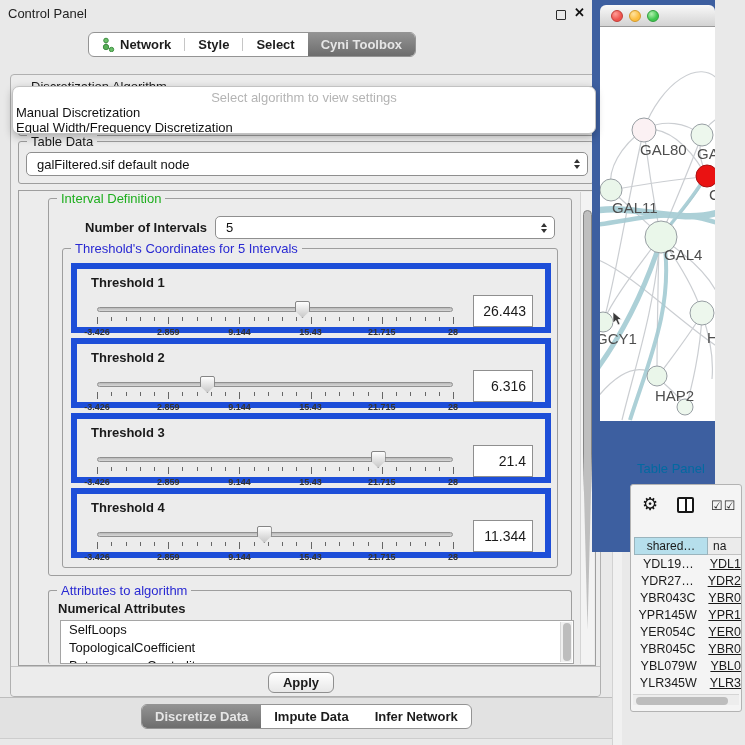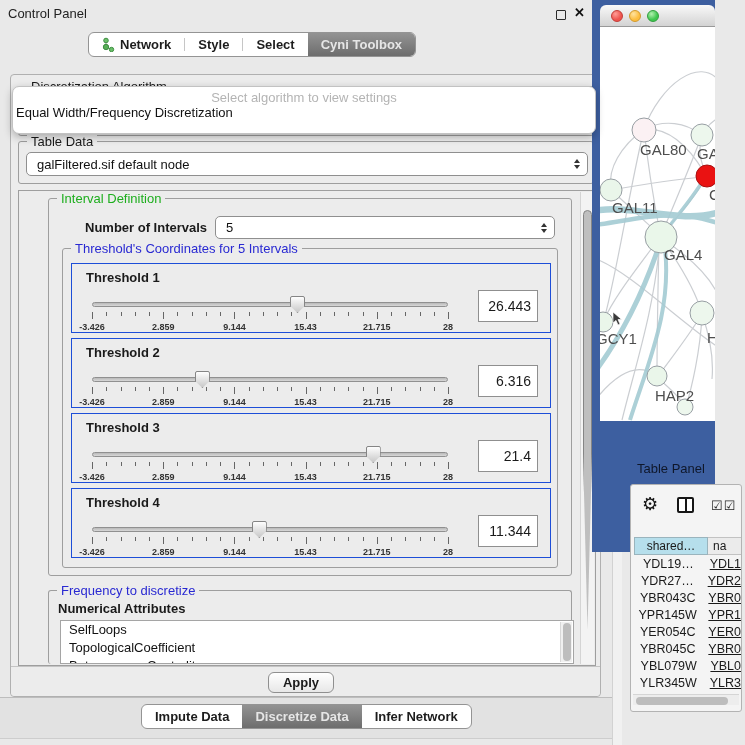--- a/index.html
+++ b/index.html
@@ -51,21 +51,21 @@
   .popup .ph{color:#b4b4b4;text-align:center;margin-top:3px;}
   .popup .opt{padding-left:3px;line-height:15px;color:#111;}
   .popup .opt:first-of-type{font-weight:700;margin-top:2px;}
 
   
   .bigbox{left:18px;top:190px;width:578px;height:476px;background:#ececec;border:1px solid #9e9e9e;}
   .vscroll{position:absolute;right:1px;top:1px;bottom:1px;width:14px;background:#f3f3f3;border-left:1px solid #d4d4d4;}
   .vscroll .thumb{position:absolute;left:2px;width:9px;top:18px;height:420px;background:#bfbfbf;border-radius:5px;}
 
   
-  .tpanel{position:absolute;left:8px;width:480px;height:70px;border:1px solid #1d4ed8;background:#ececec;}
+  .tpanel{position:absolute;left:8px;width:480px;height:70px;border:6px solid #1d4ed8;background:#ececec;}
   .tlabel{position:absolute;left:14px;top:6px;font-size:13px;font-weight:700;}
   .slider{position:absolute;left:20px;top:32px;width:356px;height:36px;}
   .track{position:absolute;left:0;top:6px;width:356px;height:5px;border:1px solid #909090;border-radius:3px;
          background:linear-gradient(#b9b9b9,#d8d8d8);}
   .thumb{position:absolute;top:0;width:15px;height:17px;border:1px solid #858585;
          background:linear-gradient(#fefefe,#c9c9c9);
          clip-path:polygon(0 0,100% 0,100% 58%,50% 100%,0 58%);border-radius:2px;}
   .tick{position:absolute;width:1px;background:#666;}
   .ticklab{position:absolute;top:26px;width:56px;text-align:center;font-size:9px;font-weight:700;color:#333;}
   .vbox{position:absolute;right:12px;top:26px;width:60px;height:32px;background:#fff;border:1px solid #8f8f8f;
@@ -88,21 +88,21 @@
   .netwin{left:592px;top:0;width:123px;height:552px;background:var(--frameblue);padding-left:36px;}
   .net-titlebar{position:absolute;left:8px;top:5px;width:115px;height:22px;border-radius:6px 6px 0 0;
                 background:linear-gradient(#f9f9f9,#d3d3d3);border-bottom:1px solid #999;}
   .light{position:absolute;top:5px;width:12px;height:12px;border-radius:50%;}
   .light.red{left:11px;background:radial-gradient(circle at 35% 30%,#ff9d96,#ee544e 60%);border:1px solid #c23b36;}
   .light.yellow{left:29px;background:radial-gradient(circle at 35% 30%,#ffe3a0,#fdbd3e 60%);border:1px solid #d2992b;}
   .light.green{left:47px;background:radial-gradient(circle at 35% 30%,#b2f0b0,#3fc64f 60%);border:1px solid #2f9e3d;}
   .net-canvas{position:absolute;left:8px;top:27px;width:115px;height:394px;background:#fff;overflow:hidden;}
   .net-canvas svg{display:block;}
 
-  .tp-label{left:637px;top:461px;font-size:13px;color:#0f172a;}
+  .tp-label{left:637px;top:461px;font-size:13px;color:#0369a1;}
   .tpanel-box{left:630px;top:484px;width:112px;height:228px;background:#f4f4f4;border:1px solid #b3b3b3;
               border-radius:3px;overflow:hidden;}
   .gear{position:absolute;left:11px;top:8px;font-size:18px;color:#161616;}
   .colicon{position:absolute;left:46px;top:12px;width:17px;height:16px;border:2px solid #161616;border-radius:2px;background:#fff;}
   .colicon::after{content:"";position:absolute;left:5.5px;top:0;width:2px;height:12px;background:#161616;}
   .checks{position:absolute;left:80px;top:13px;font-size:13px;color:#222;letter-spacing:1px;white-space:nowrap;}
   .thead{position:absolute;left:3px;top:52px;height:18px;display:flex;font-size:12px;}
   .thead .hc{border:1px solid #9ab4bd;background:var(--hdrblue);display:flex;align-items:center;justify-content:center;}
   .thead .hc2{border:1px solid #c2c2c2;border-left:none;background:#ebebeb;justify-content:flex-start;padding-left:5px;}
   .trows{position:absolute;left:3px;top:70px;right:0;bottom:20px;overflow:hidden;font-size:12.5px;}
@@ -145,20 +145,21 @@
   </div>
   <div class="abs combo focusring" style="left:26px;top:94px;width:498px;height:25px;border-radius:6px;z-index:5;">
     <span class="stepper">
         <span class="tri-up"></span>
         <span class="tri-dn"></span>
       </span>
   </div>
 
   <div class="abs popup">
     <div class="ph">Select algorithm to view settings</div>
+    <div class="opt">Manual Discretization</div>
     <div class="opt">Equal Width/Frequency Discretization</div>
   </div>
 
   <div class="group" style="left:18px;top:141px;width:576px;height:43px;">
     <span class="gtitle">Table Data</span>
   </div>
   <div class="abs combo" style="left:26px;top:152px;width:562px;height:24px;">
     <span>galFiltered.sif default node</span>
     <span class="stepper">
         <span class="tri-up"></span>
@@ -363,41 +364,41 @@
               <div class="ticklab" style="left: 328px;">28</div>
             </div>
       <div class="thumb" style="left: 159.8px;"></div>
     </div>
     <div class="vbox">11.344</div>
   </div>
 </div>
   </div>
 
   <div class="group" style="left:48px;top:590px;width:524px;height:74px;border-bottom:none;">
-    <span class="gtitle blue">Frequency to discretize</span>
+    <span class="gtitle blue">Attributes to algorithm</span>
   </div>
   <div class="abs attr-heading" style="left:58px;top:601px;">Numerical Attributes</div>
   <div class="abs attr-list">
     <div id="attr-items">
         <div class="item">SelfLoops</div>
         <div class="item">TopologicalCoefficient</div>
         <div class="item">BetweennessCentrality</div>
       </div>
     <div class="lscroll">
         <div class="lthumb"></div>
       </div>
   </div>
 
   <div class="abs apply-strip"></div>
   <div class="abs apply-btn">Apply</div>
 
   <div class="abs bottom-strip"></div>
   <div class="abs tabbar bottom-tabbar" id="bottom-tabs">
+      <div class="tab sel">Discretize Data</div>
       <div class="tab">Impute Data</div>
-      <div class="tab sel">Discretize Data</div>
       <div class="tab">Infer Network</div>
     </div>
 
   <div class="abs divider"></div>
 
   <svg class="abs cursor" width="12" height="14">
     <polygon points="1,0 1,11 4,8.4 6,13 8,12 6,7.6 9.6,7.4" fill="#3a3a3a" stroke="#fff" stroke-width="0.7"></polygon>
   </svg>
 
   <div class="abs netwin">

